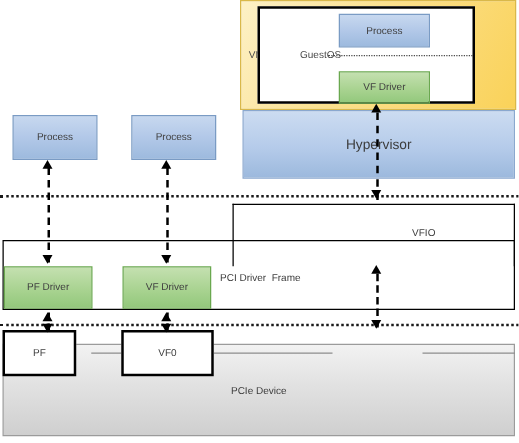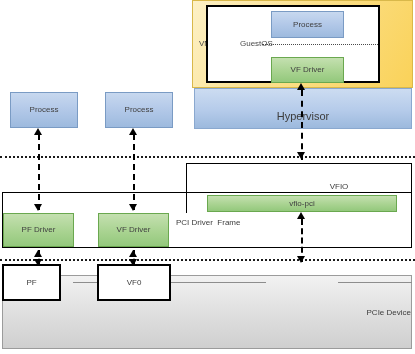--- a/index.html
+++ b/index.html
@@ -97,21 +97,21 @@
   }
 
   
   .pcie-box {
     background: linear-gradient(180deg, #f2f2f2 0%, #e3e3e3 40%, #cfcfcf 100%);
     border: 1px solid #9b9b9b;
   }
   .pcie-label {
     position: absolute;
     left: 0; right: 0;
-    text-align: right;
+    text-align: center;
     color: #3c3c3c;
     font-size: 8px;
   }
 
   
   .dotted-h {
     position: absolute;
     height: 0;
     border-top: 2px dotted #1a1a1a;
   }
@@ -177,42 +177,39 @@
   <div class="dotted-h thin" style="left:262px; top:44px; width:116px;"></div>
 
   <div class="abs blue-box" style="left:271px; top:11px; width:73px; height:27px;">
     <div class="lbl lbl-mid">Process</div>
   </div>
 
   <div class="abs green-box" style="left:271px; top:57px; width:73px; height:26px;">
     <div class="lbl lbl-mid">VF Driver</div>
   </div>
 
-  <div class="abs blue-box hyper" style="left:194px; top:88px; width:218px; height:41px;">
+  <div class="abs blue-box hyper" style="left:194px; top:88px; width:218px; height:55px;">
     <div class="hyper-label" style="top:22px;">Hypervisor</div>
   </div>
 
   <div class="abs blue-box" style="left:10px; top:92px; width:68px; height:36px;">
     <div class="lbl lbl-mid">Process</div>
   </div>
   <div class="abs blue-box" style="left:105px; top:92px; width:68px; height:36px;">
     <div class="lbl lbl-mid">Process</div>
   </div>
 
   <div class="dotted-h" style="left:0px; top:156px; width:415px;"></div>
 
   <div class="abs frame-box" style="left:2px; top:192px; width:410px; height:56px;"></div>
   <div class="pcidrv-label" style="left:176px; top:218px;">PCI Driver  Frame</div>
 
   <div class="abs frame-box" style="left:186px; top:163px; width:226px; height:50px; border-bottom:none;"></div>
   <div class="vfio-title" style="left:186px; top:182px; width:226px;">VFIO</div>
 
-  <div class="abs green-box" style="left:207px; top:195px; width:190px; height:17px;">
-    <div class="lbl lbl-mid">vfio-pci</div>
-  </div>
 
   <div class="abs green-box" style="left:3px; top:213px; width:71px; height:34px;">
     <div class="lbl lbl-mid">PF Driver</div>
   </div>
   <div class="abs green-box" style="left:98px; top:213px; width:71px; height:34px;">
     <div class="lbl lbl-mid">VF Driver</div>
   </div>
 
   <div class="dotted-h" style="left:0px; top:259px; width:415px;"></div>
 

